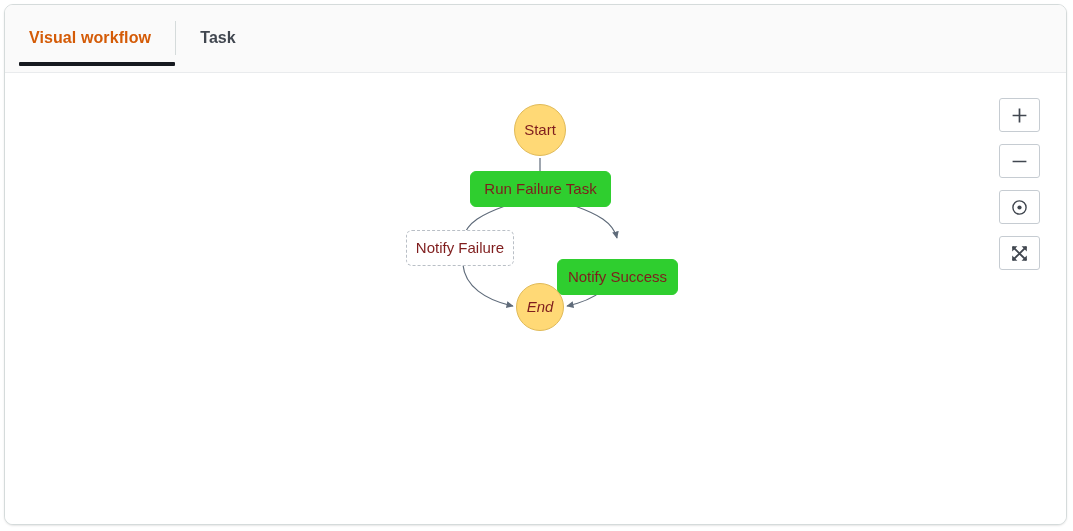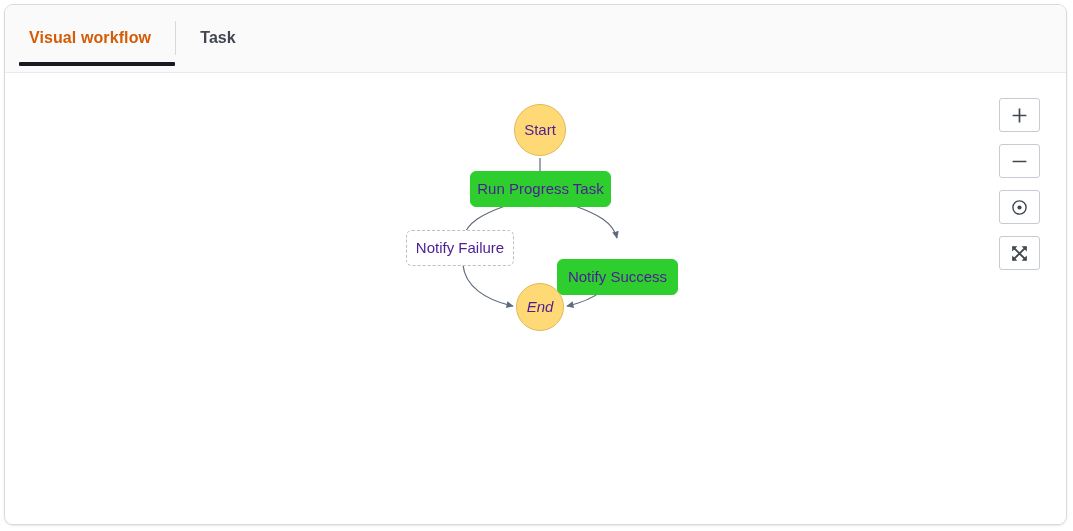--- a/index.html
+++ b/index.html
@@ -144,21 +144,21 @@
   }
 
   
   .node {
     position: absolute;
     box-sizing: border-box;
     display: flex;
     align-items: center;
     justify-content: center;
     text-align: right;
-    color: #4c1d95;
+    color: #7f1d1d;
     font-size: 15px;
     line-height: 1.1;
     cursor: pointer;
     user-select: none;
   }
 
   .node.terminal {
     border-radius: 50%;
     background: #ffd976;
     border: 1px solid #e0ba58;
@@ -257,21 +257,21 @@
           <path d="M458,191 C460,212 480,226 508,232" fill="none" stroke="#5f6b7a" stroke-width="1.2" marker-end="url(#arrowhead)"></path>
 
           <path d="M612,191 C610,212 590,226 562,232" fill="none" stroke="#5f6b7a" stroke-width="1.2" marker-end="url(#arrowhead)"></path>
         </svg>
 
         <div class="node terminal" style="left:509px;top:30px;width:52px;height:52px;">
           <span>Start</span>
         </div>
 
         <div class="node task-success" style="left:465px;top:97px;width:141px;height:36px;">
-          <span>Run Progress Task</span>
+          <span>Run Failure Task</span>
         </div>
 
         <div class="node task-cancelled" style="left:401px;top:156px;width:108px;height:36px;">
           <span>Notify Failure</span>
         </div>
 
         <div class="node task-success" style="left:552px;top:156px;width:121px;height:36px;margin-top:29px;">
           <span>Notify Success</span>
         </div>
 

